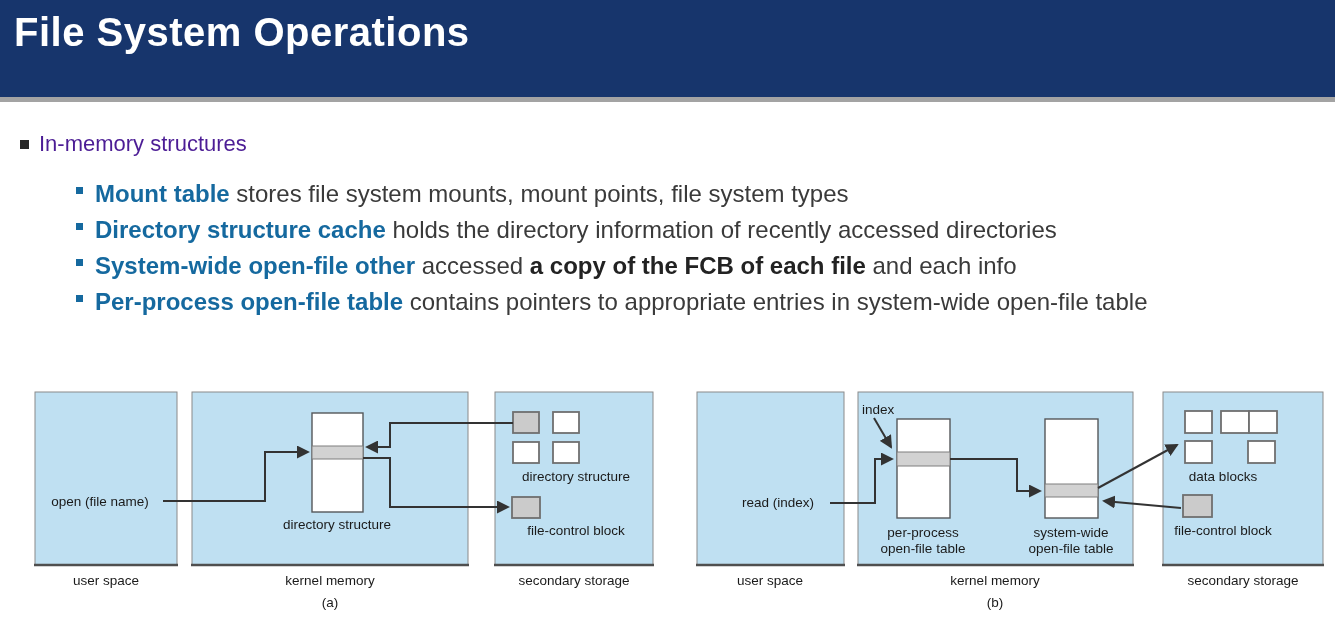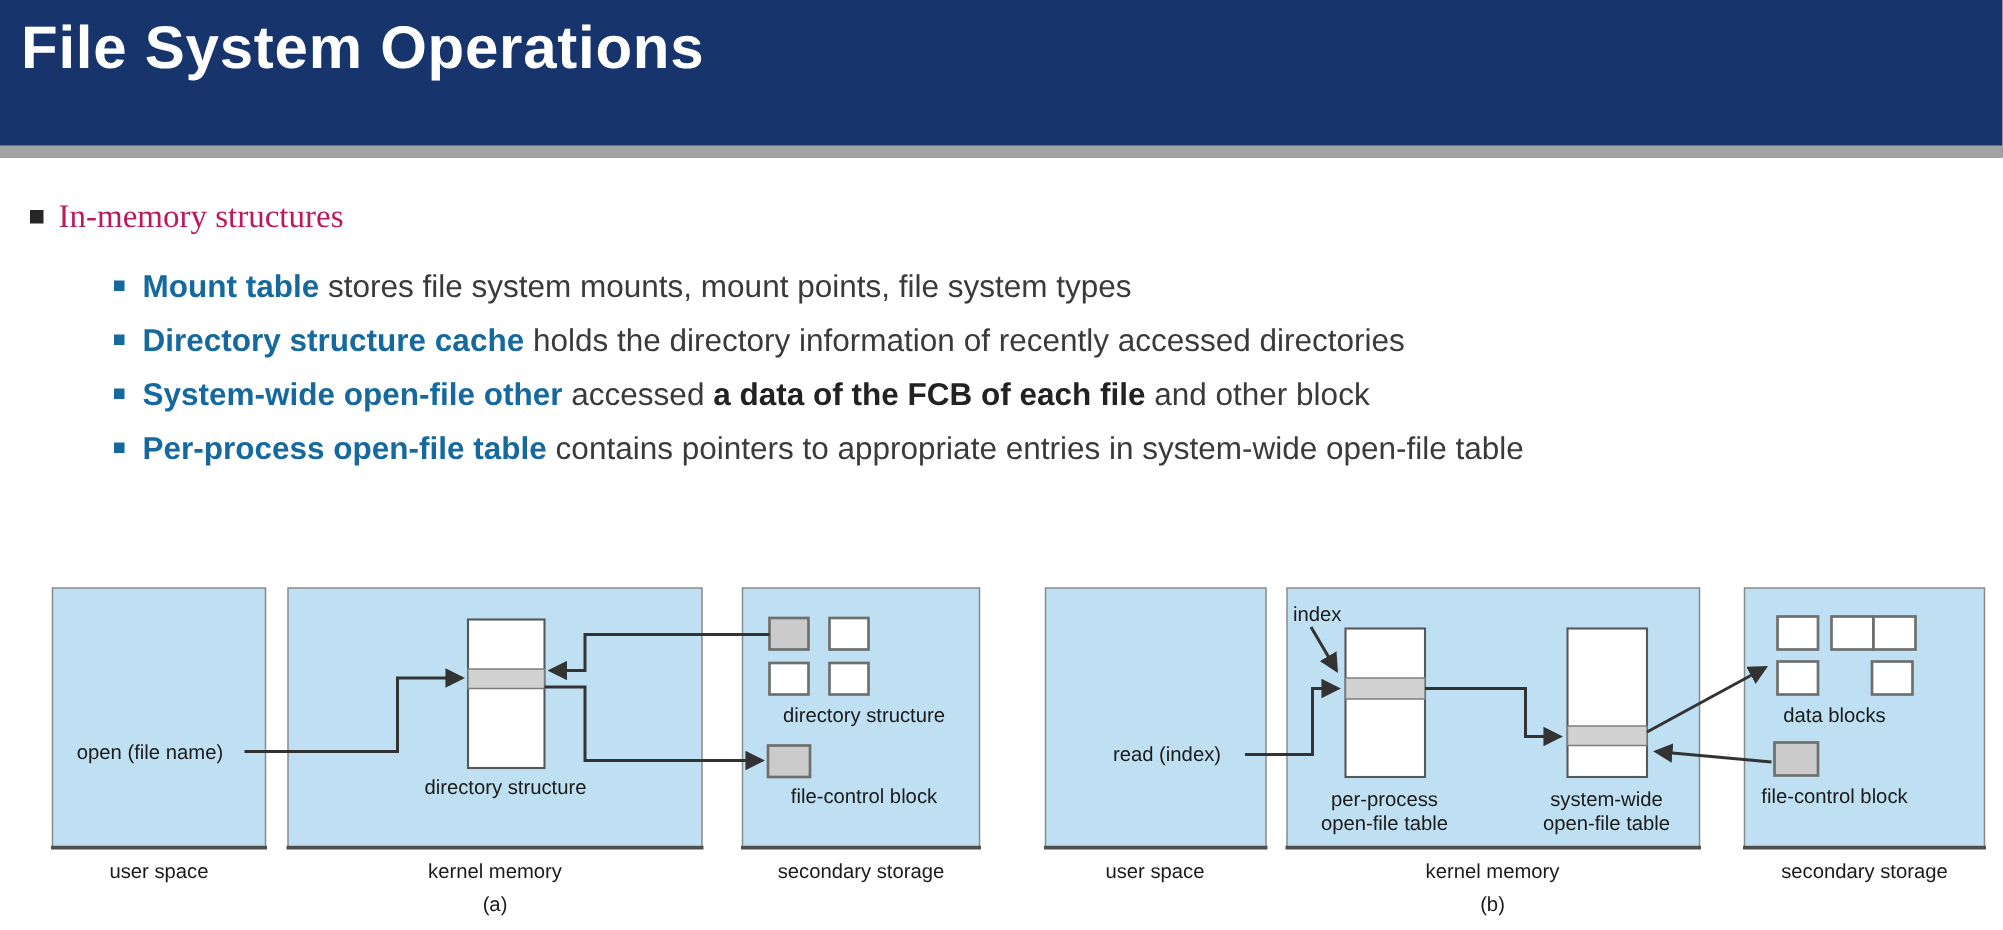--- a/index.html
+++ b/index.html
@@ -1,32 +1,32 @@
 <!DOCTYPE html>
 <html><head>
 <meta charset="utf-8">
 <style>
   html,body{margin:0;padding:0;}
   body{width:1335px;height:620px;overflow:hidden;background:#ffffff;
        font-family:"Liberation Sans",sans-serif;position:relative;}
 
   
   .titlebar{position:absolute;left:0;top:0;width:1335px;height:97px;
-            background:#17356c;border-bottom:8px solid #a3a3a3;}
+            background:#17356c;border-bottom:5px solid #a3a3a3;}
   .titlebar h1{margin:0;padding:10px 0 0 14px;color:#ffffff;
                font-size:40px;font-weight:bold;letter-spacing:.5px;}
 
   
   .b1{position:absolute;left:20px;top:131px;display:flex;align-items:center;
-      font-size:22px;color:#be185d;font-family:Liberation Serif, serif;}
+      font-size:22px;color:#4c1d95;}
   .sq{display:inline-block;flex:0 0 auto;}
   .sq-dark{width:9px;height:9px;background:#262626;margin-right:10px;margin-top:1px;}
   .sq-blue{width:7px;height:7px;background:#15699f;margin-right:12px;margin-top:7px;}
   .b2{position:absolute;left:76px;display:flex;align-items:flex-start;
-      font-size:21px;color:#3a3a3a;white-space:nowrap;}
+      font-size:24px;color:#3a3a3a;white-space:nowrap;}
   .b2 .lead{color:#15699f;font-weight:bold;}
   .b2 .bold{font-weight:bold;color:#222;}
   .b2-0{top:180px;} .b2-1{top:216px;} .b2-2{top:252px;} .b2-3{top:288px;text-align:center;}
 
   
   .diagA{position:absolute;left:30px;top:385px;}
   .diagB{position:absolute;left:690px;top:385px;}
   .panel{fill:#bfe0f2;stroke:#8a8a8a;stroke-width:1;}
   .shadow{stroke:#4f4f4f;stroke-width:2.5;}
   .tbl{fill:#ffffff;stroke:#55575a;stroke-width:1.4;}
@@ -53,21 +53,21 @@
 <div class="b2 b2-0">
   <span class="sq sq-blue"></span>
   <span><span class="lead">Mount table</span><span></span><span class="bold"></span><span> stores file system mounts, mount points, file system types</span></span>
 </div>
 <div class="b2 b2-1">
   <span class="sq sq-blue"></span>
   <span><span class="lead">Directory structure cache</span><span></span><span class="bold"></span><span> holds the directory information of recently accessed directories</span></span>
 </div>
 <div class="b2 b2-2">
   <span class="sq sq-blue"></span>
-  <span><span class="lead">System-wide open-file other</span><span> accessed </span><span class="bold">a data of the FCB of each file</span><span> and other block</span></span>
+  <span><span class="lead">System-wide open-file other</span><span> accessed </span><span class="bold">a copy of the FCB of each file</span><span> and each info</span></span>
 </div>
 <div class="b2 b2-3">
   <span class="sq sq-blue"></span>
   <span><span class="lead">Per-process open-file table</span><span></span><span class="bold"></span><span> contains pointers to appropriate entries in system-wide open-file table</span></span>
 </div>
 
 <svg class="diagA" width="645" height="235" viewBox="0 0 645 235">
   <defs>
     <marker id="arrA" viewBox="0 0 10 10" refX="8.5" refY="5" markerWidth="6.5" markerHeight="6.5" orient="auto">
       <path d="M0,0 L10,5 L0,10 z" fill="#333333"></path>

